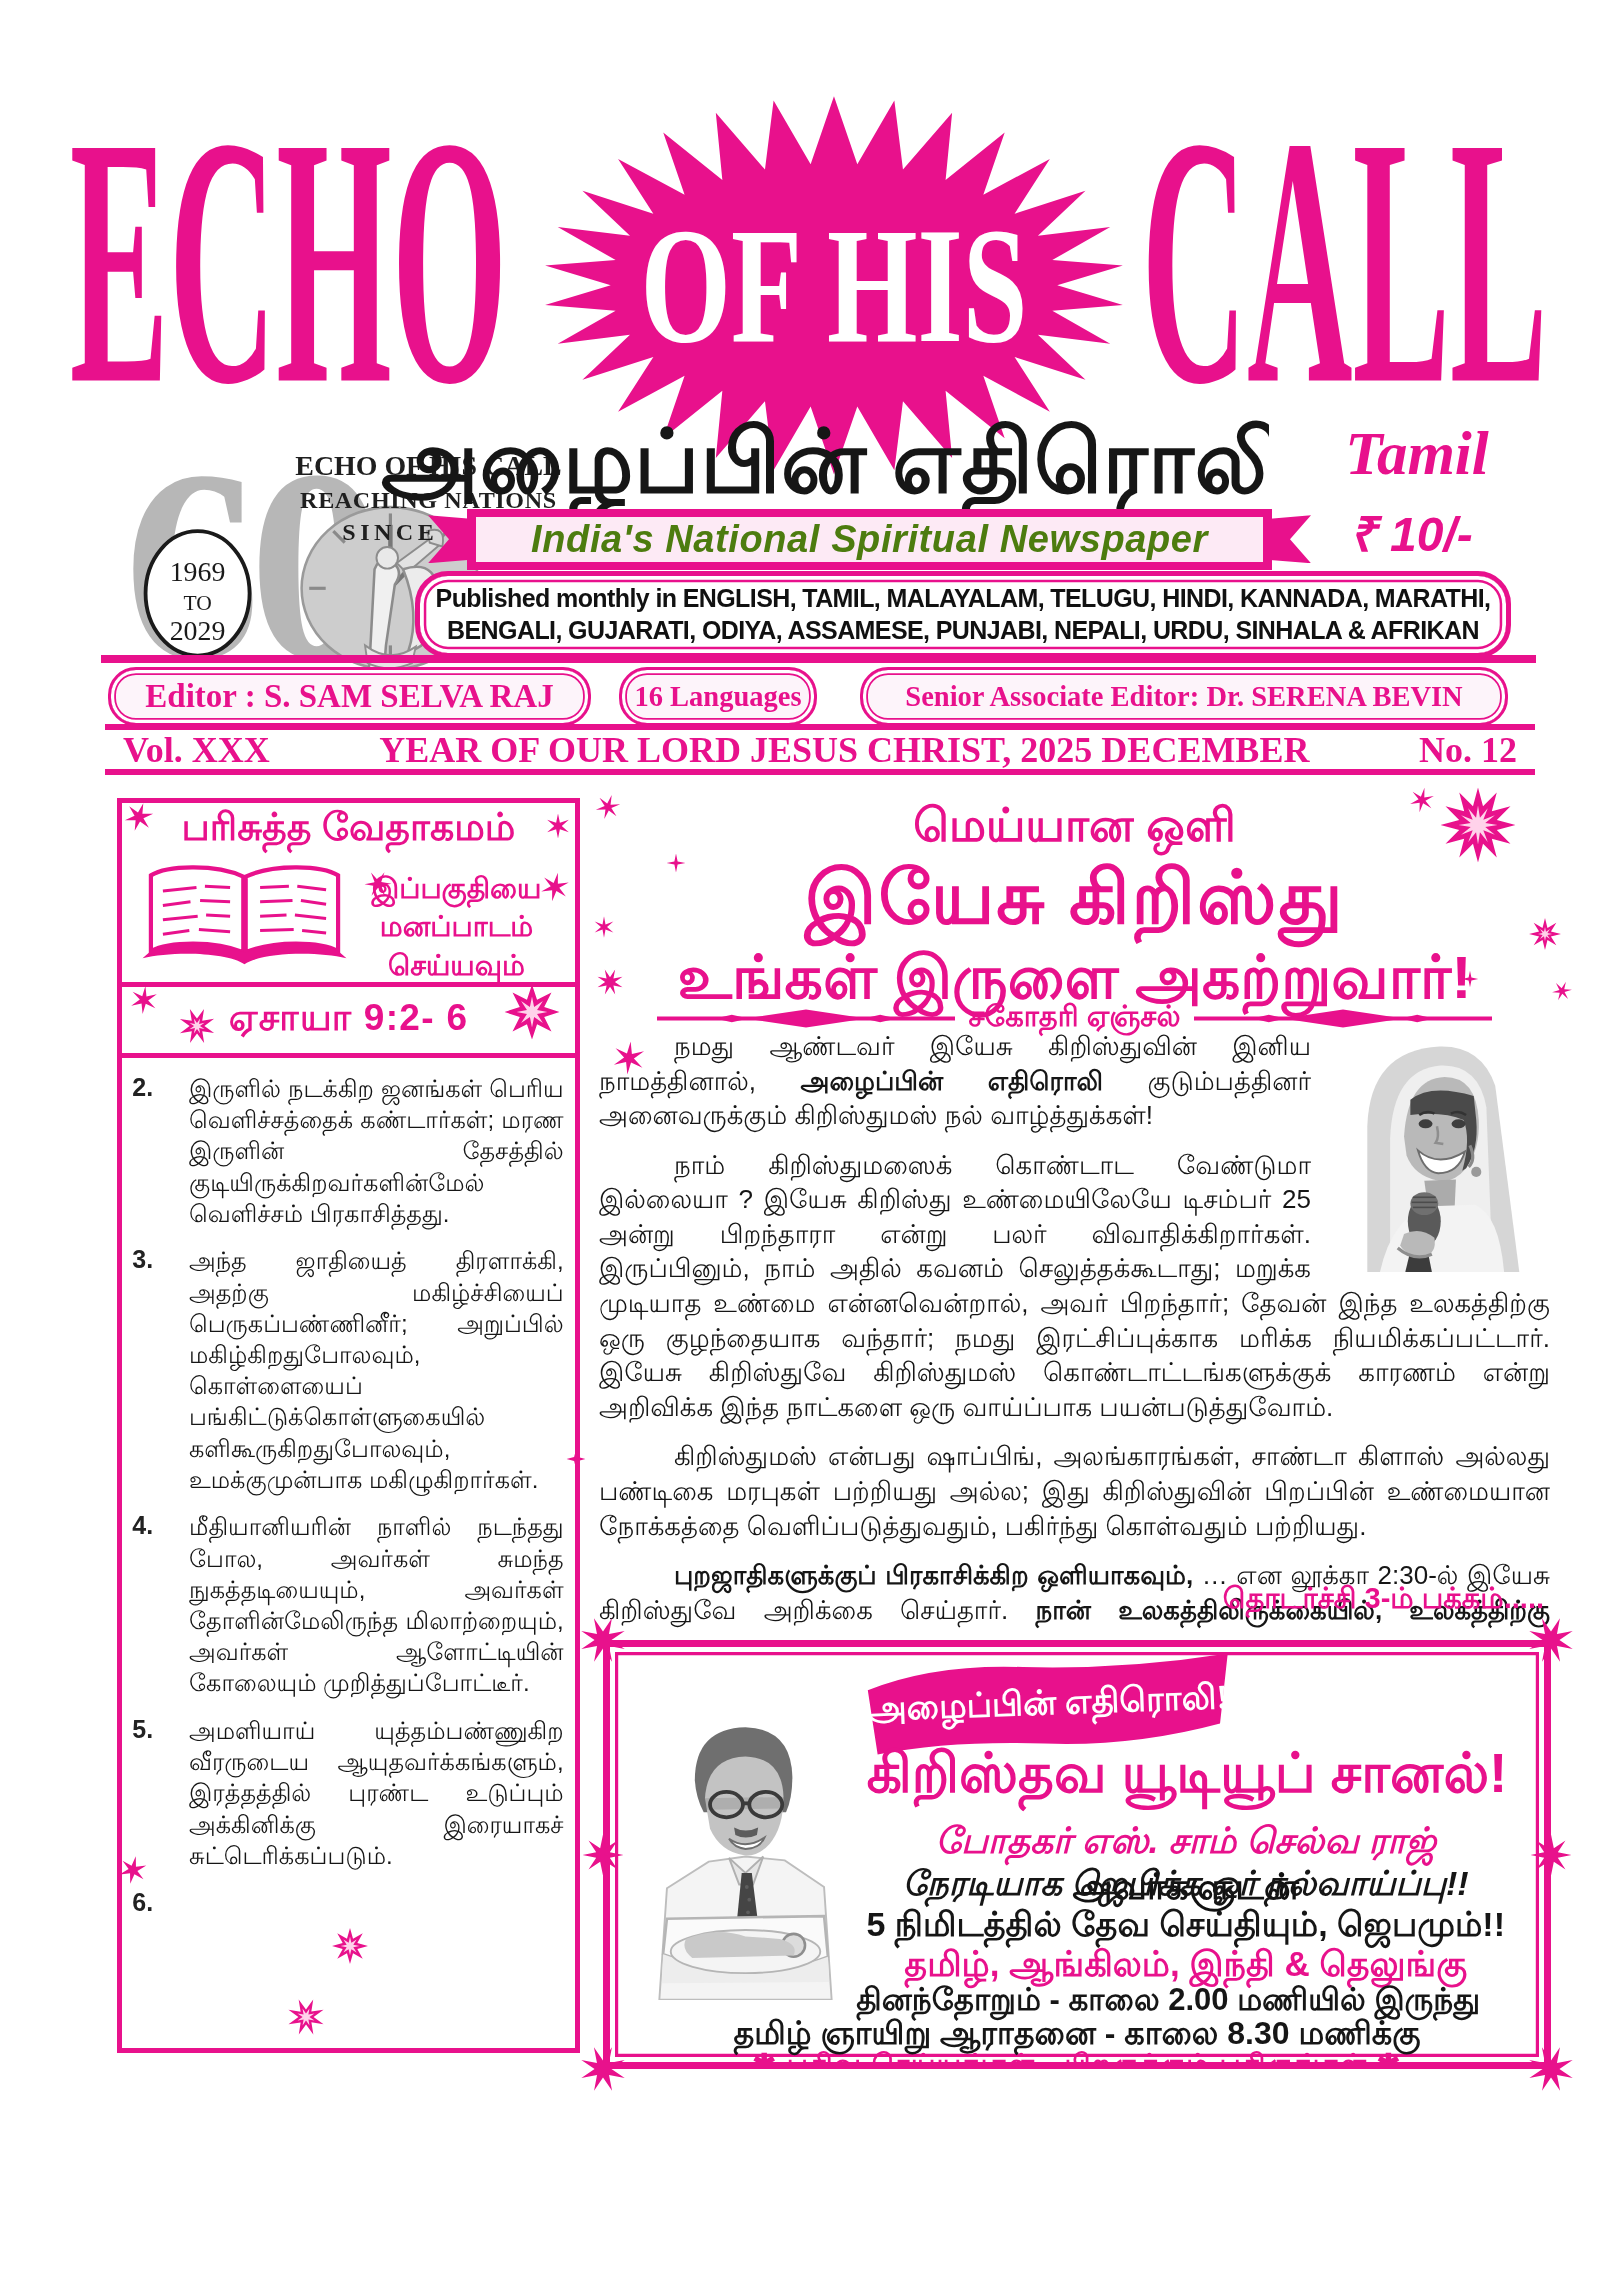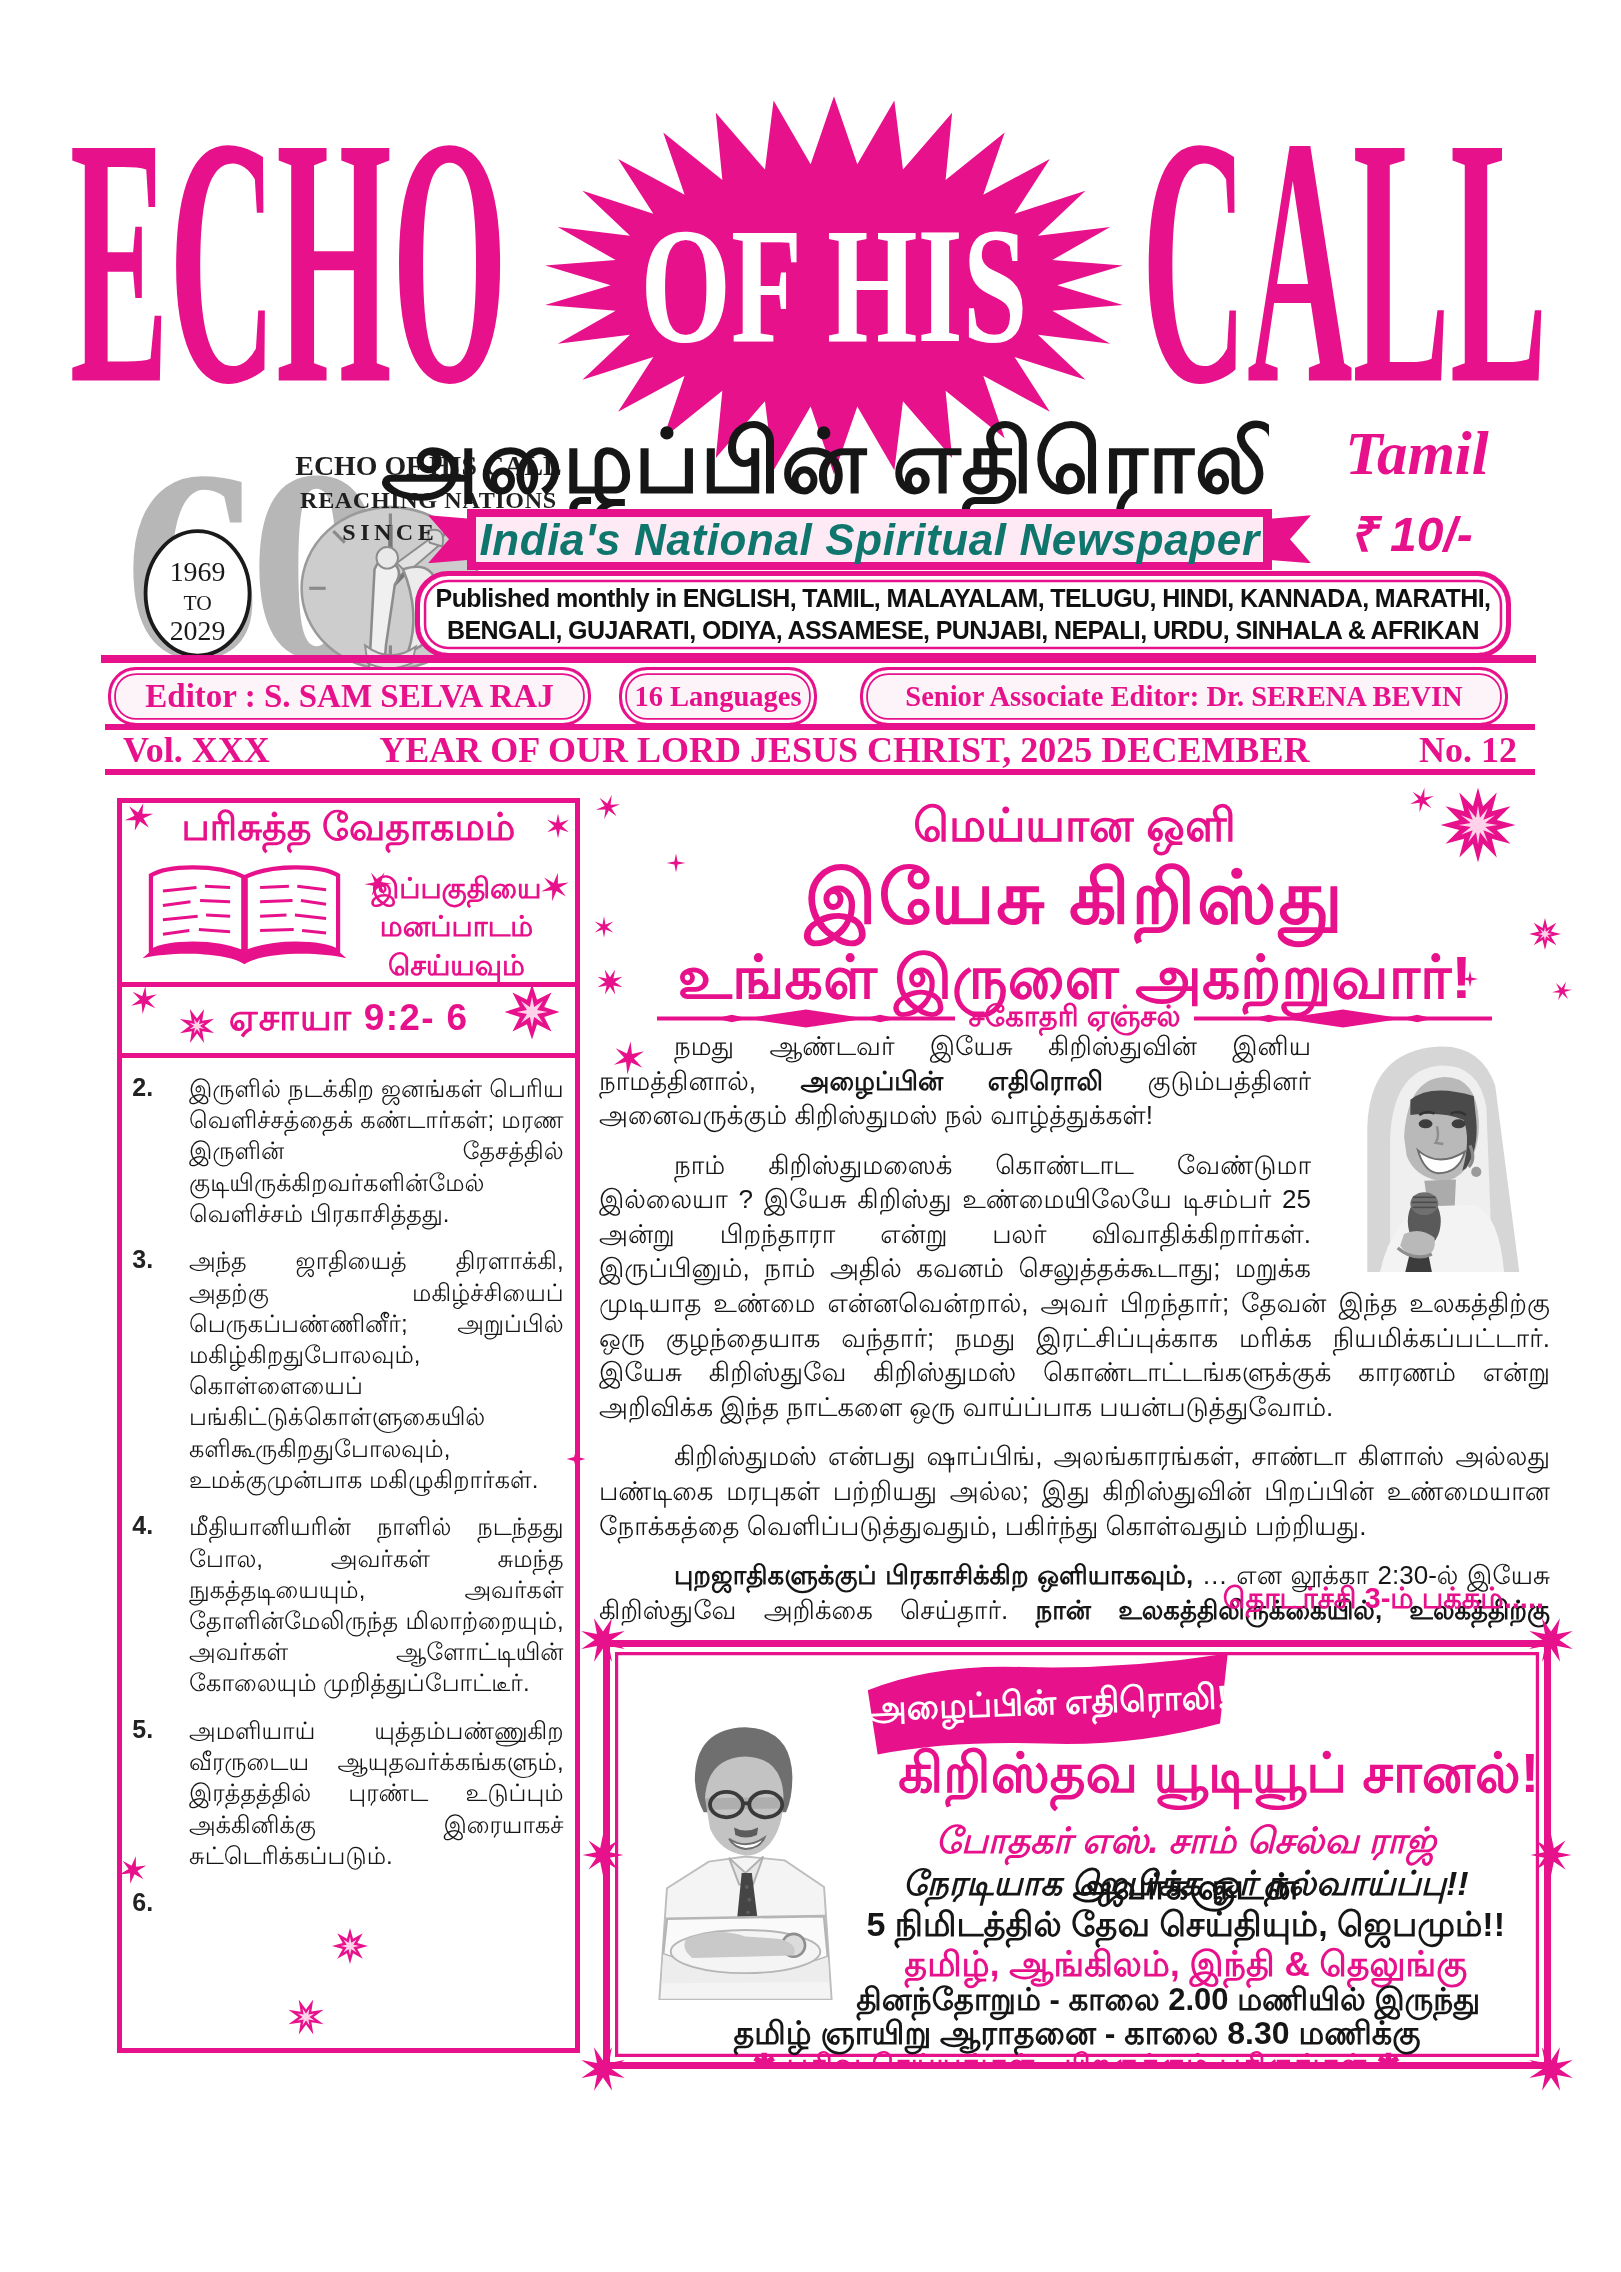--- a/index.html
+++ b/index.html
@@ -24,21 +24,21 @@
     font-style:italic;font-weight:bold;font-size:48px;color:#e8118c;}
 
   
   .ribbon{position:absolute;left:428px;top:509px;width:883px;height:61px;}
   .ribbon .tail{position:absolute;top:6.3px;width:70px;height:48px;background:#e8118c;}
   .ribbon .tail.l{left:0;clip-path:polygon(0 0,100% 12%,100% 88%,0 100%,30% 50%);}
   .ribbon .tail.r{right:0;clip-path:polygon(0 12%,100% 0,70% 50%,100% 100%,0 88%);}
   .ribbon .band{position:absolute;left:39px;right:39px;top:0;bottom:0;background:#e8118c;}
   .ribbon .panel{position:absolute;left:9px;right:9px;top:7.6px;bottom:7.6px;background:#fdeaf5;
     display:flex;align-items:center;justify-content:center;}
-  .ribbon .panel span{font-size:44px;font-weight:bold;font-style:italic;color:#0f766e;
+  .ribbon .panel span{font-size:38px;font-weight:bold;font-style:italic;color:#4d7c0f;
     letter-spacing:0.6px;white-space:nowrap;}
 
   
   .pubbox{position:absolute;left:415px;top:571px;width:1086px;height:77px;border:5px solid #e8118c;
     border-radius:33px;box-shadow:inset 0 0 0 3.8px #fff, inset 0 0 0 6.3px #e8118c;
     display:flex;flex-direction:column;align-items:center;justify-content:center;background:#fff;}
   .pubbox div{font-size:25px;font-weight:bold;letter-spacing:-0.6px;line-height:1.25;
     color:#111;white-space:nowrap;}
 
   .toprule{position:absolute;left:101px;top:655px;width:1435px;height:7.6px;background:#e8118c;}
@@ -94,21 +94,21 @@
   .photo-woman{float:right;width:221px;height:247px;margin:-3.8px 0 9px 18px;}
   .continued{position:absolute;left:599px;top:1582px;width:945px;text-align:right;
     font-size:29px;font-weight:bold;color:#e8118c;}
 
   
   .adbox{position:absolute;left:603px;top:1640px;width:948px;height:429px;border:7.6px solid #e8118c;
     box-sizing:border-box;box-shadow:inset 0 0 0 5px #fff, inset 0 0 0 8.2px #e8118c;background:#fff;}
   .ad-inner{position:absolute;inset:0;overflow:hidden;}
   .photo-man{position:absolute;left:24px;top:56px;width:223px;height:297px;}
   .ad-flag{position:absolute;left:249px;top:9px;width:381px;height:95px;transform:rotate(-2deg);}
-  .ad-h{position:absolute;left:225px;right:5px;top:94px;text-align:right;
+  .ad-h{position:absolute;left:225px;right:5px;top:94px;text-align:center;
     font-size:55px;font-weight:bold;color:#e8118c;white-space:nowrap;}
   .ad-l1{position:absolute;left:225px;right:7.6px;top:173px;text-align:center;font-size:36px;font-weight:bold;}
   .ad-l1 .p{color:#e8118c;font-style:italic;}
   .ad-l2{position:absolute;left:225px;right:7.6px;top:217px;text-align:center;
     font-size:34px;font-weight:bold;font-style:italic;color:#161616;}
   .ad-l3{position:absolute;left:225px;right:7.6px;top:258px;text-align:center;
     font-size:34px;font-weight:bold;color:#161616;}
   .ad-l4{position:absolute;left:225px;right:7.6px;top:297px;text-align:center;
     font-size:35px;font-weight:bold;color:#e8118c;}
   .ad-l5{position:absolute;left:190px;right:7.6px;top:335px;text-align:center;

